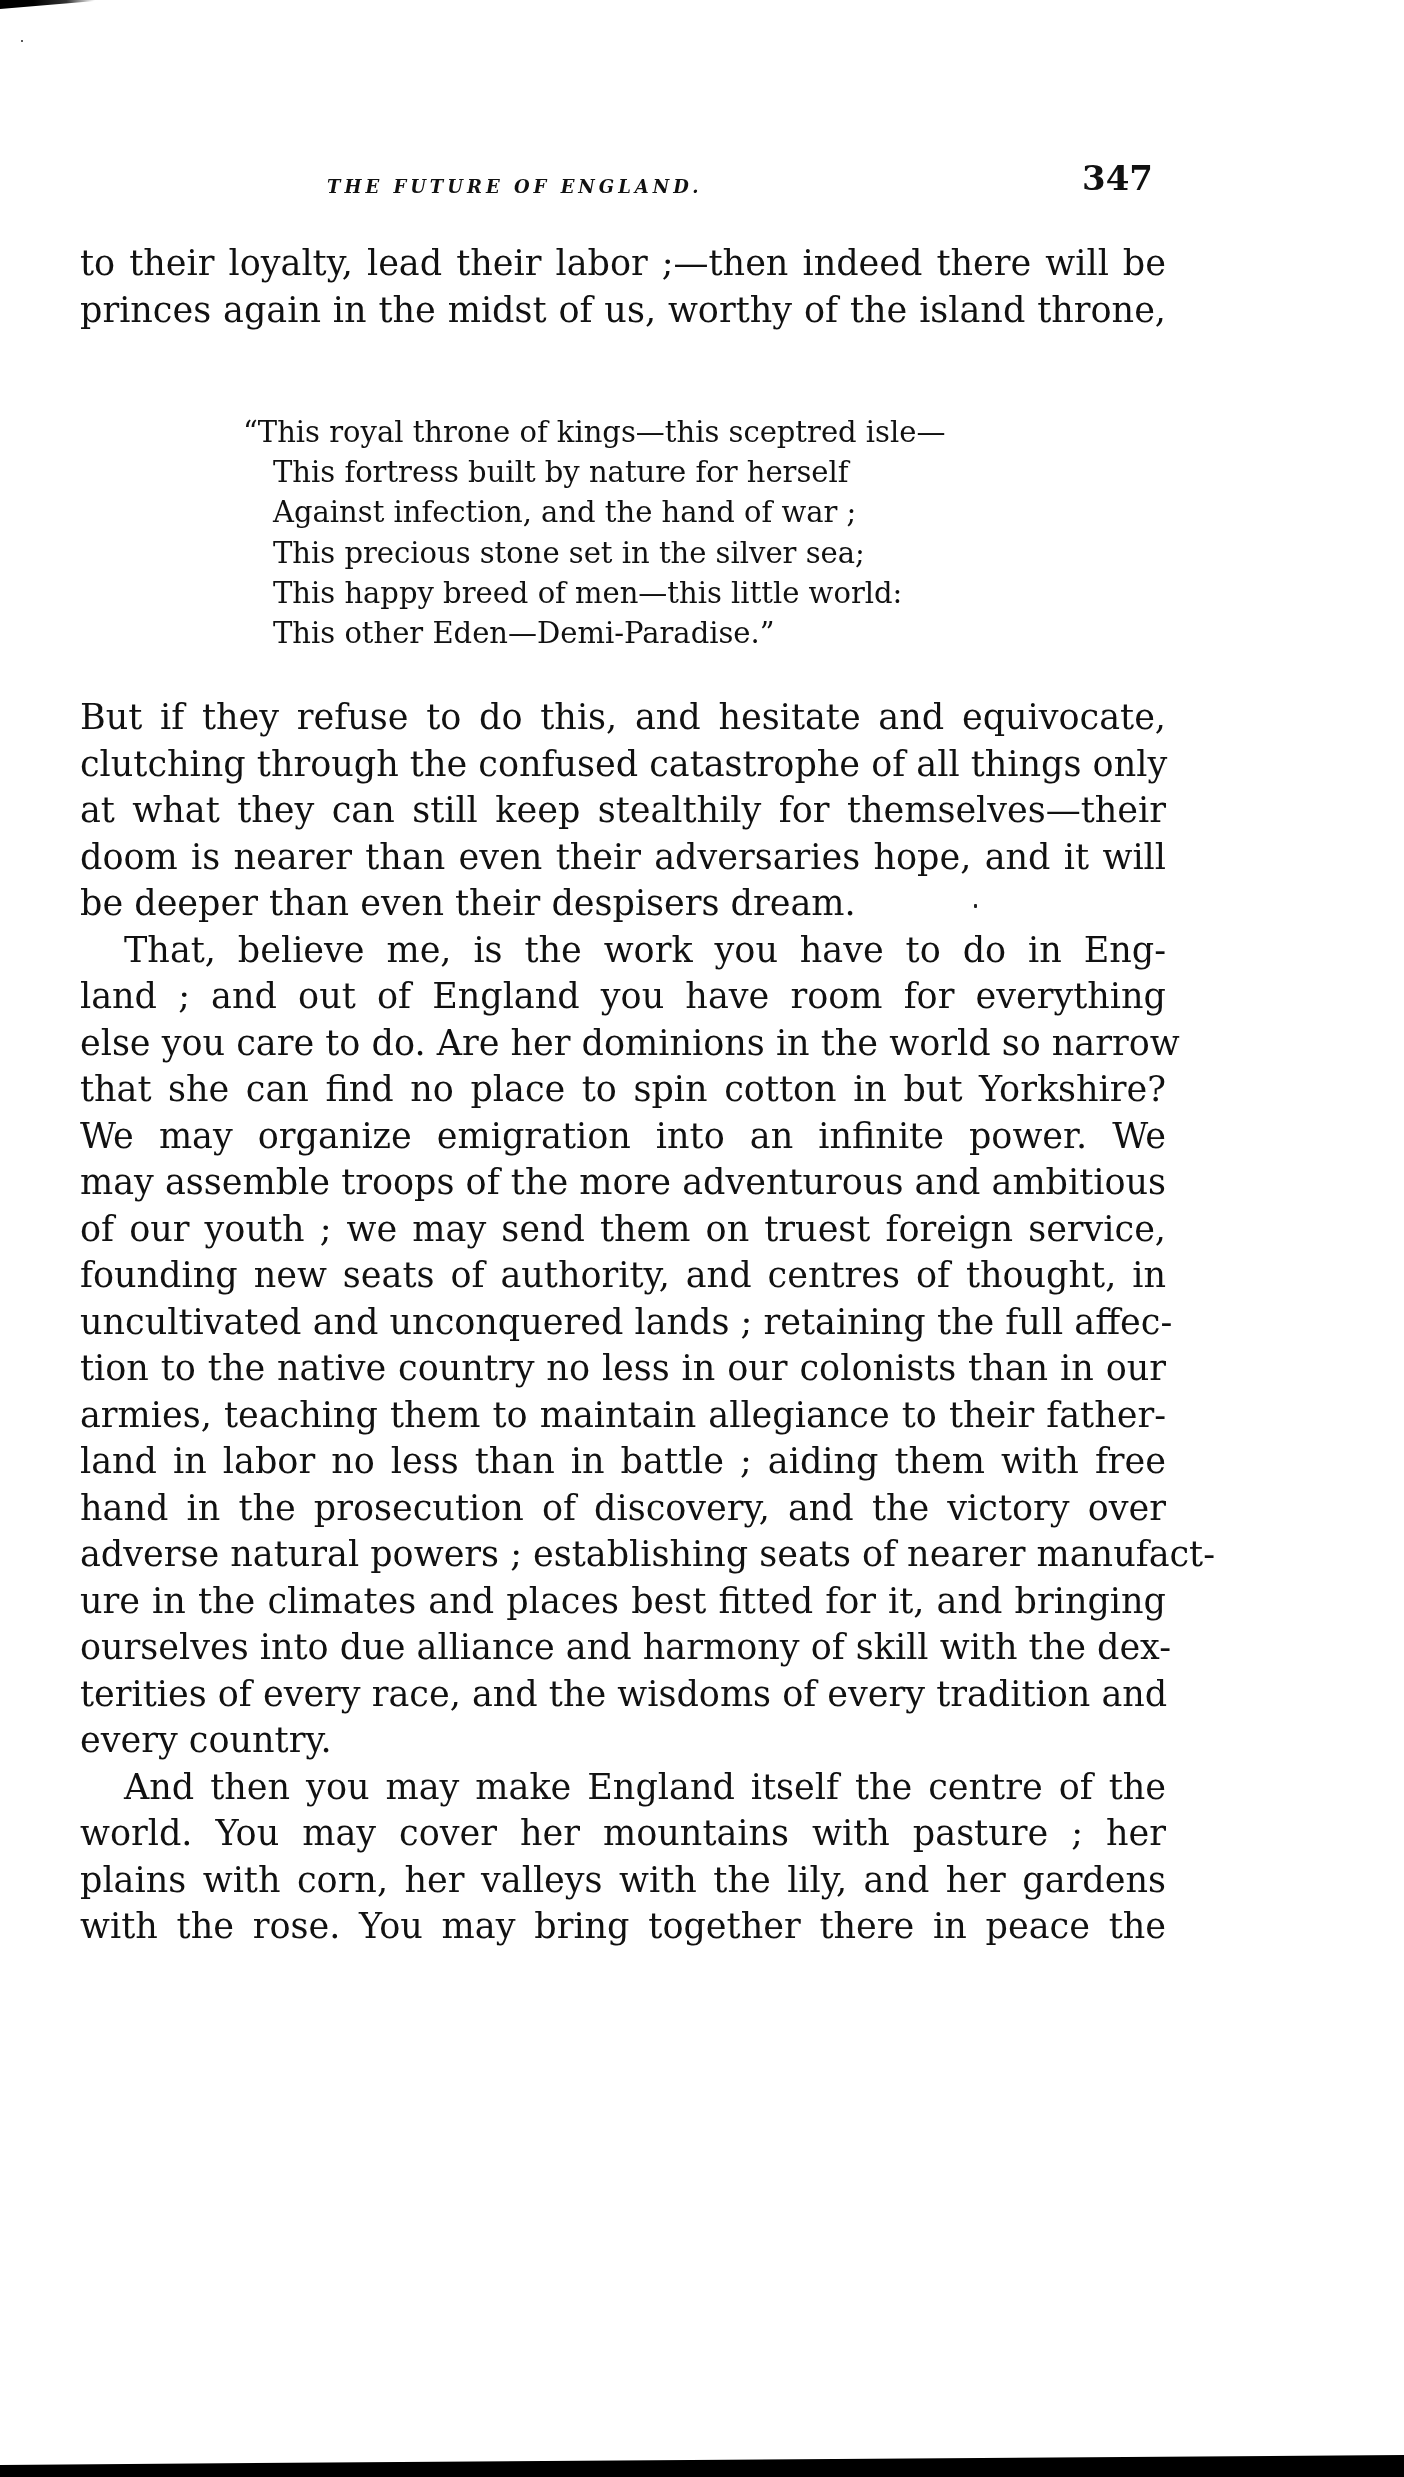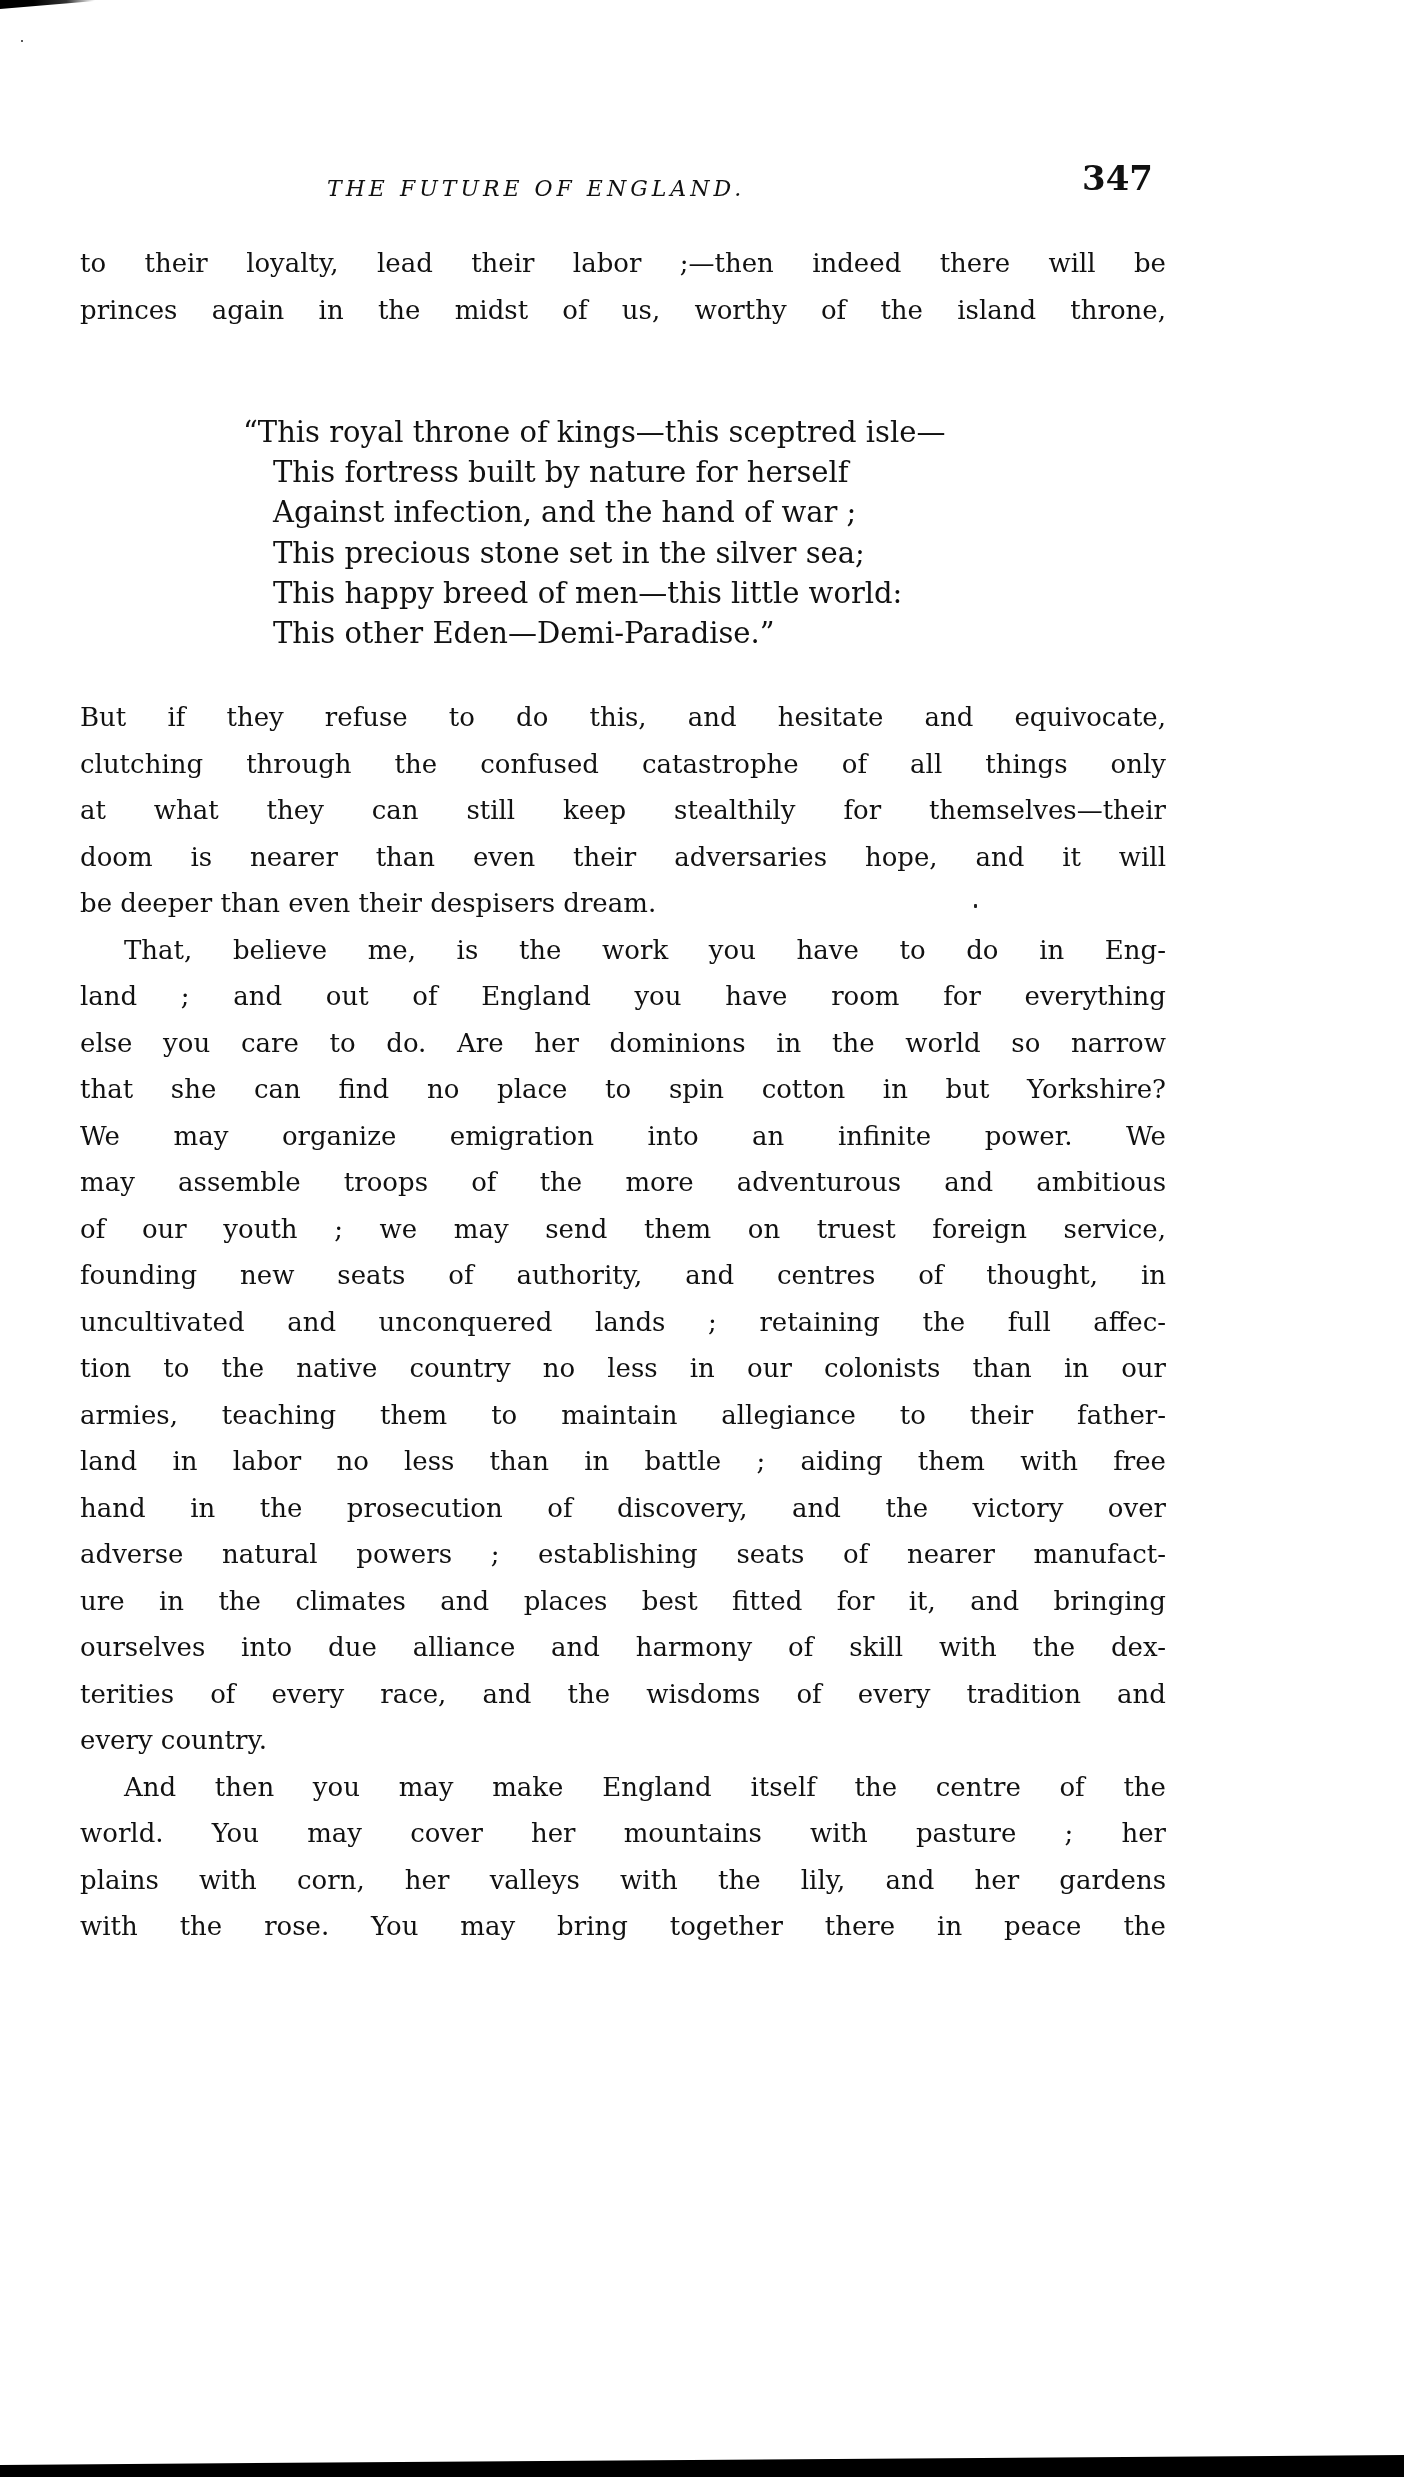--- a/index.html
+++ b/index.html
@@ -3,24 +3,24 @@
 <meta charset="utf-8">
 <style>
   html, body { margin:0; padding:0; }
   body { width:1404px; height:2477px; background:#ffffff; position:relative; overflow:hidden;
          font-family:"DejaVu Serif","Liberation Serif",serif; color:#111; }
   .scan-top { position:absolute; left:0; top:0; width:95px; height:9px;
               background:linear-gradient(to right,#000 0%,#000 35%,#333 70%,rgba(0,0,0,0) 100%);
               clip-path:polygon(0 0,100% 0,100% 10%,0 100%); }
   .scan-bottom { position:absolute; left:0; bottom:0; width:1404px; height:22px; background:#000;
                  clip-path:polygon(0 45%,100% 0,100% 100%,0 100%); }
-  .running-head { position:absolute; left:327px; top:176px; font-size:22px; font-style:italic;
-                  font-weight:normal; letter-spacing:4px; white-space:nowrap; }
+  .running-head { position:absolute; left:327px; top:176px; font-size:18px; font-style:italic;
+                  font-weight:bold; letter-spacing:4px; white-space:nowrap; }
   .page-num { position:absolute; left:1082px; top:158px; font-size:34px; font-weight:bold; }
-  .body-block { position:absolute; left:80px; width:1086px; font-size:26px; }
+  .body-block { position:absolute; left:80px; width:1086px; font-size:35px; }
   .line { height:46.5px; line-height:46.5px; text-align:justify; text-align-last:justify; white-space:nowrap; overflow:visible; }
   .line.last { text-align-last:left; }
   .line.indent { padding-left:44px; }
   .poem { position:absolute; left:243px; top:412px; font-size:29px; }
   .poem .vline { height:40.2px; line-height:40.2px; white-space:nowrap; padding-left:30px; }
   .poem .vline.first { padding-left:0; }
   .speck { position:absolute; width:3px; height:4px; background:#222; border-radius:1px; }
 </style>
 </head>
 <body>

